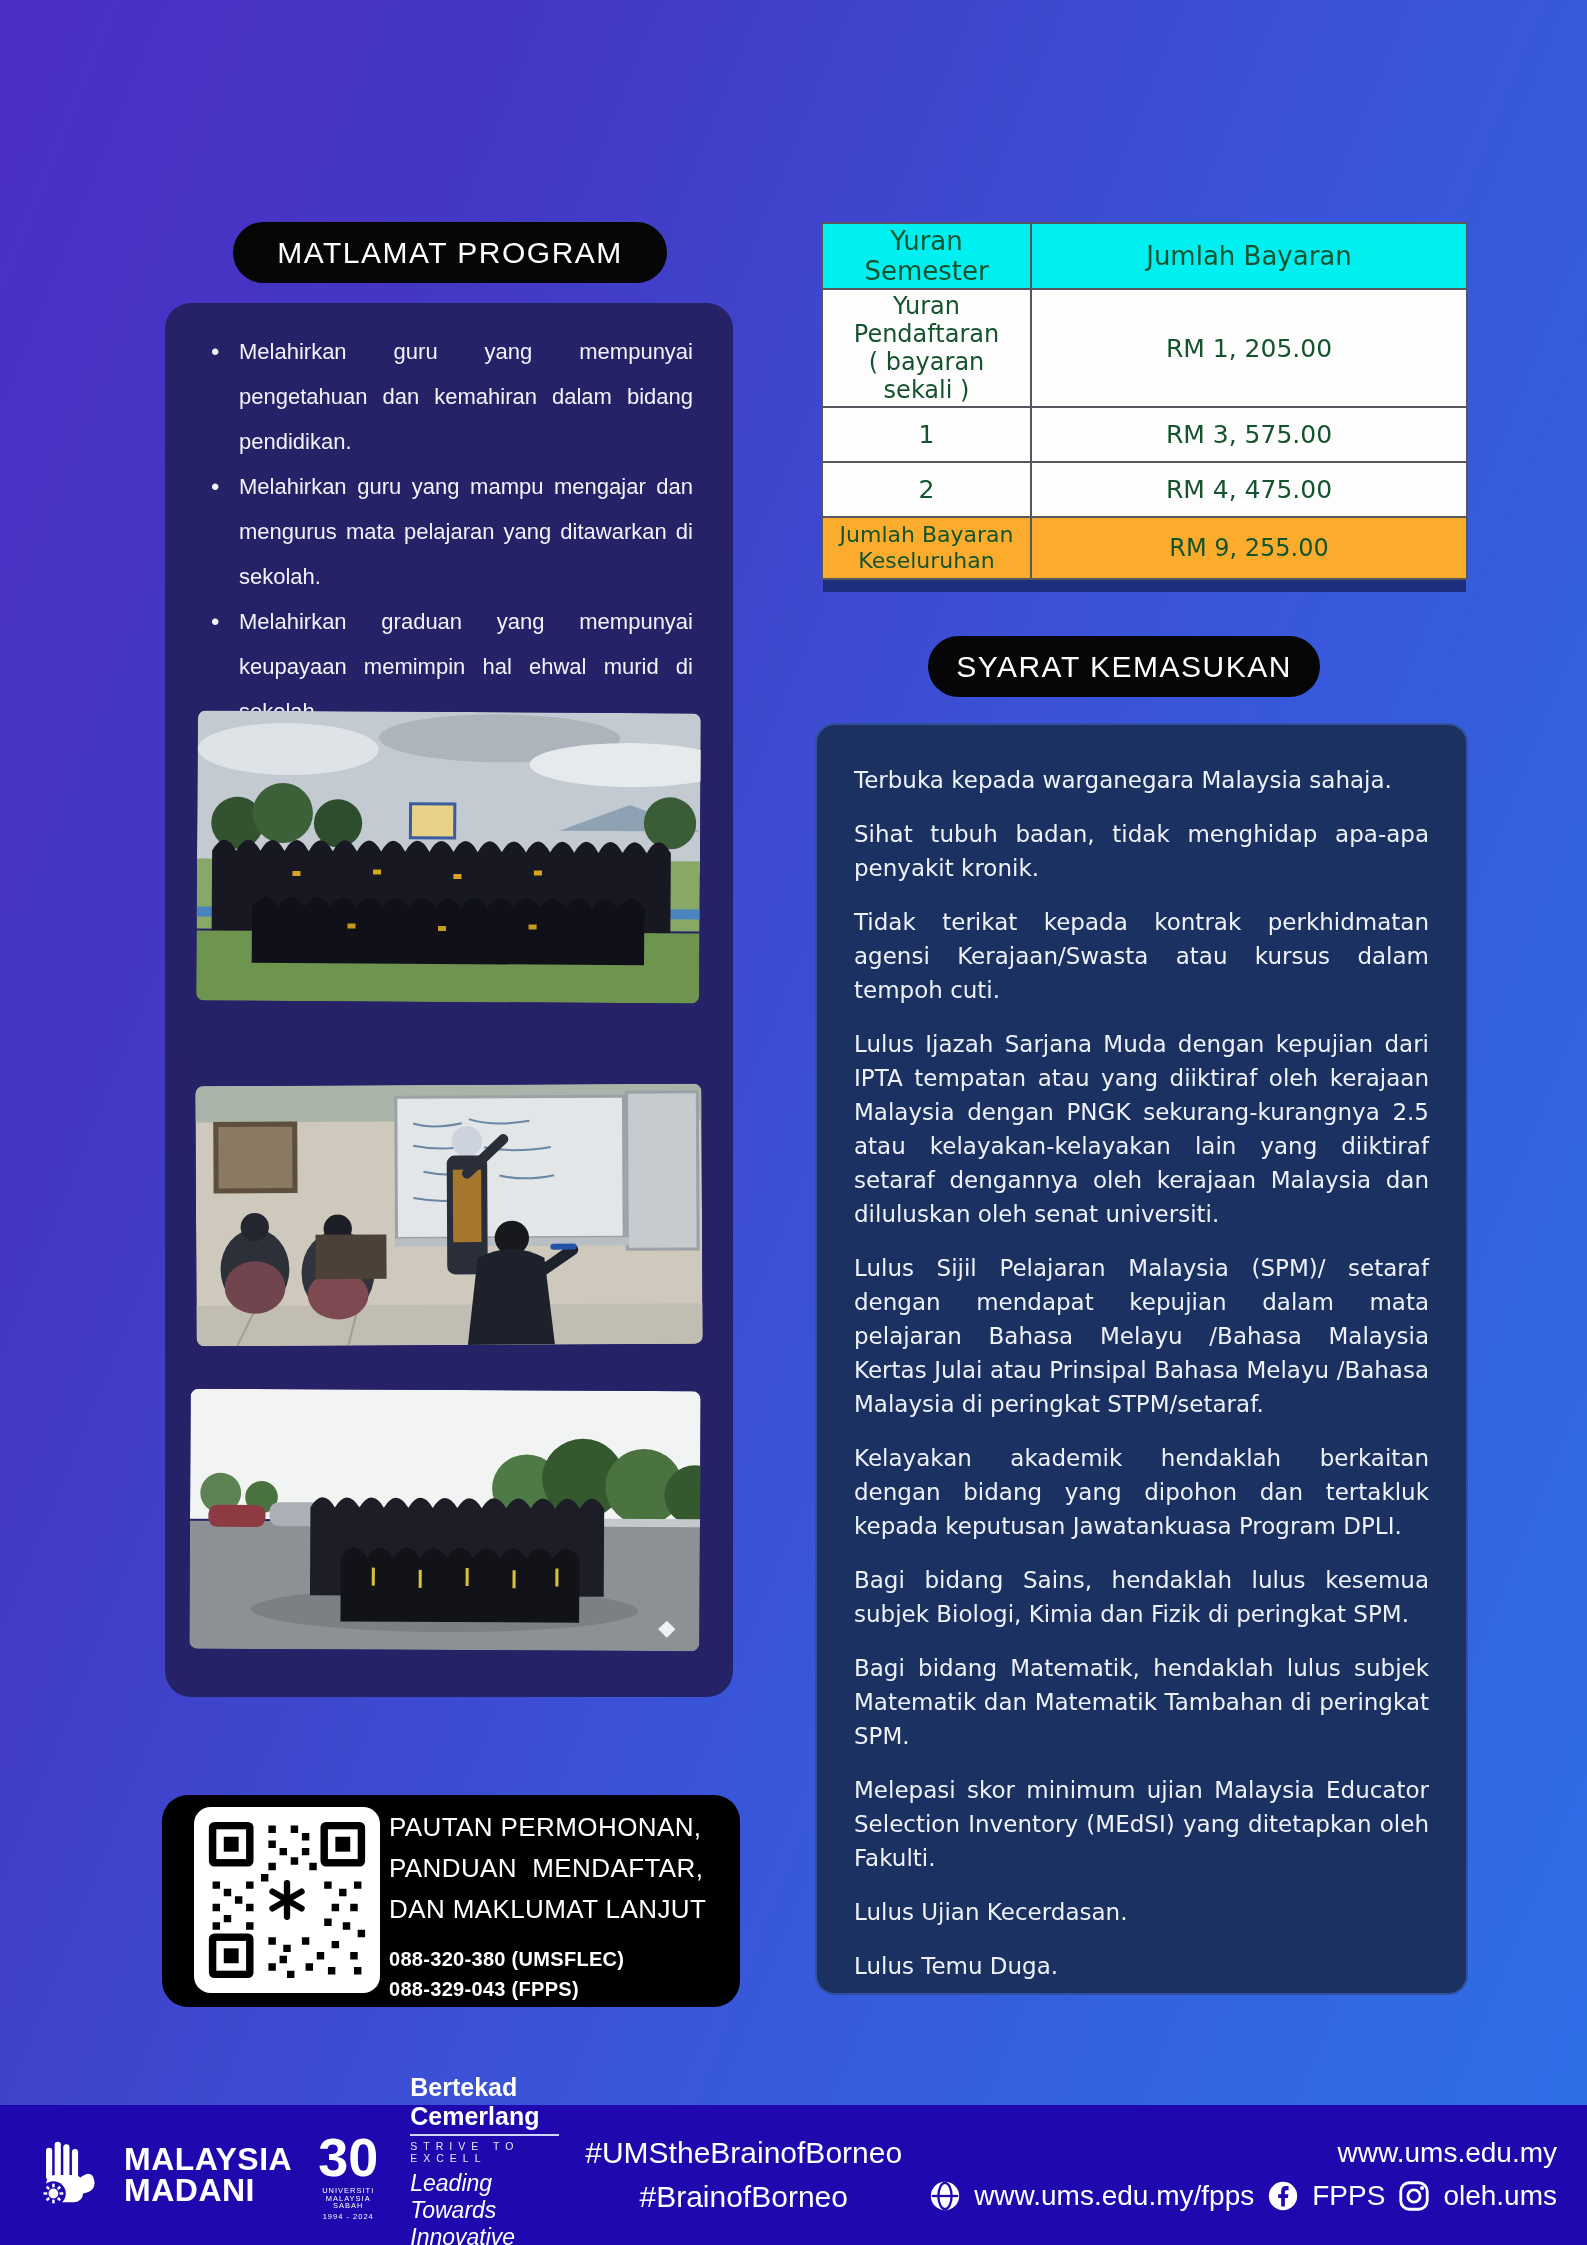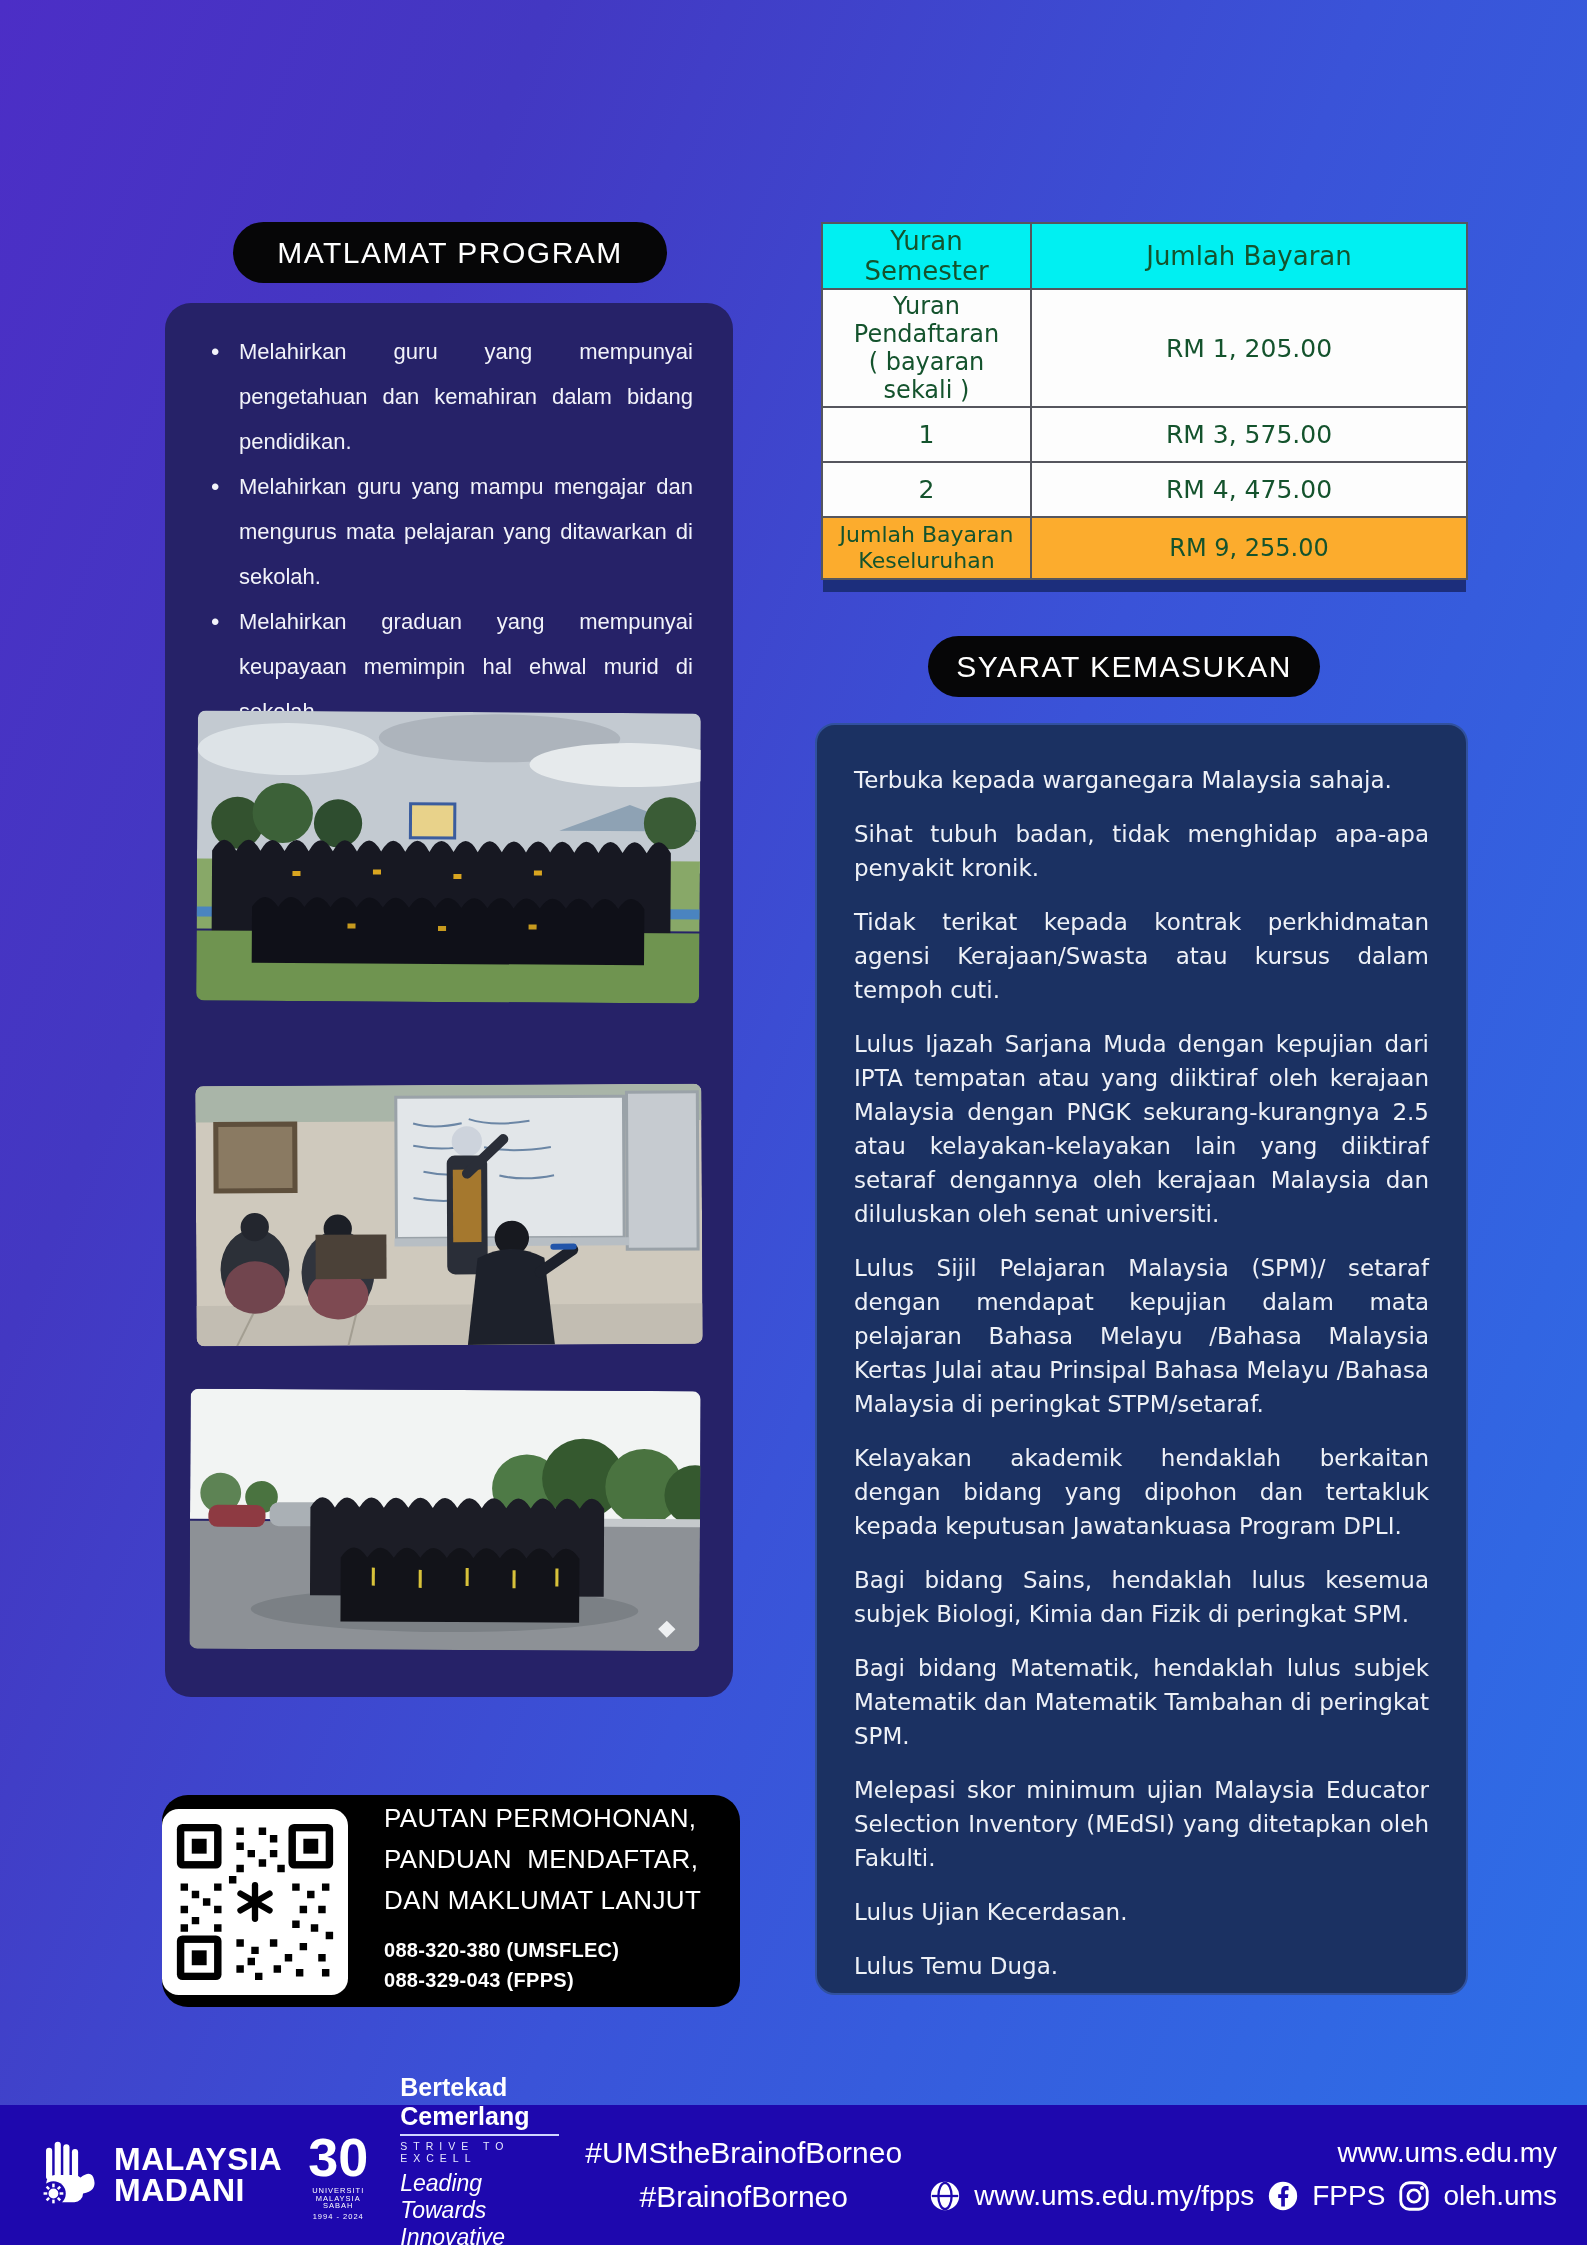--- a/index.html
+++ b/index.html
@@ -62,34 +62,34 @@
     font-family:"DejaVu Sans",sans-serif; font-size:23px; line-height:34px;
     color:#eef1f7; text-align:justify;
   }
   .req-par{margin:0 0 20px 0;}
   #req-note{margin-top:44px; color:#f4ef1c;}
 
   
   #qr-panel{
     position:absolute; left:162px; top:1795px; width:578px; height:212px;
     background:#000; border-radius:26px; box-sizing:border-box;
-    display:flex; align-items:flex-end; gap:36px; padding:12px 0;
+    display:flex; align-items:flex-start; gap:9px; padding:12px 32px;
   }
   #qr-code{width:186px; height:186px; flex:none;}
   #qr-text{color:#fff;}
   .qr-line{font-size:26px; line-height:41px; white-space:pre-wrap; letter-spacing:.4px;}
   #qr-phones{margin-top:14px; font-weight:700; font-size:20px; line-height:30px; letter-spacing:.3px;}
 
   
   #footer{
     position:absolute; left:0; right:0; top:2105px; height:140px;
     background:#1e08ae; color:#fff;
     display:flex; align-items:center; padding:0 30px; box-sizing:border-box; gap:26px;
   }
-  #madani{display:flex; align-items:center; gap:10px;}
+  #madani{display:flex; align-items:center; gap:20px;}
   #madani .txt{font-weight:800; font-size:32px; line-height:31px; letter-spacing:.5px;}
   #ums30{text-align:center; line-height:1;}
   #ums30 .num{font-size:54px; font-weight:800;}
   #ums30 .sub{font-size:7.5px; letter-spacing:1px; margin-top:3px;}
   #motto{padding-left:6px;}
   #motto .l1{font-size:25px; font-weight:700; border-bottom:2px solid #cfd4ff; padding-bottom:3px;}
   #motto .l2{font-size:10.5px; letter-spacing:6px; margin-top:4px; color:#e7e9ff;}
   #motto .l3{font-size:23px; font-style:italic; margin-top:6px;}
   #hashtags{margin-left:auto; text-align:center; font-size:30px; line-height:44px; font-weight:500;}
   #footer-links{margin-left:auto; text-align:right;}

